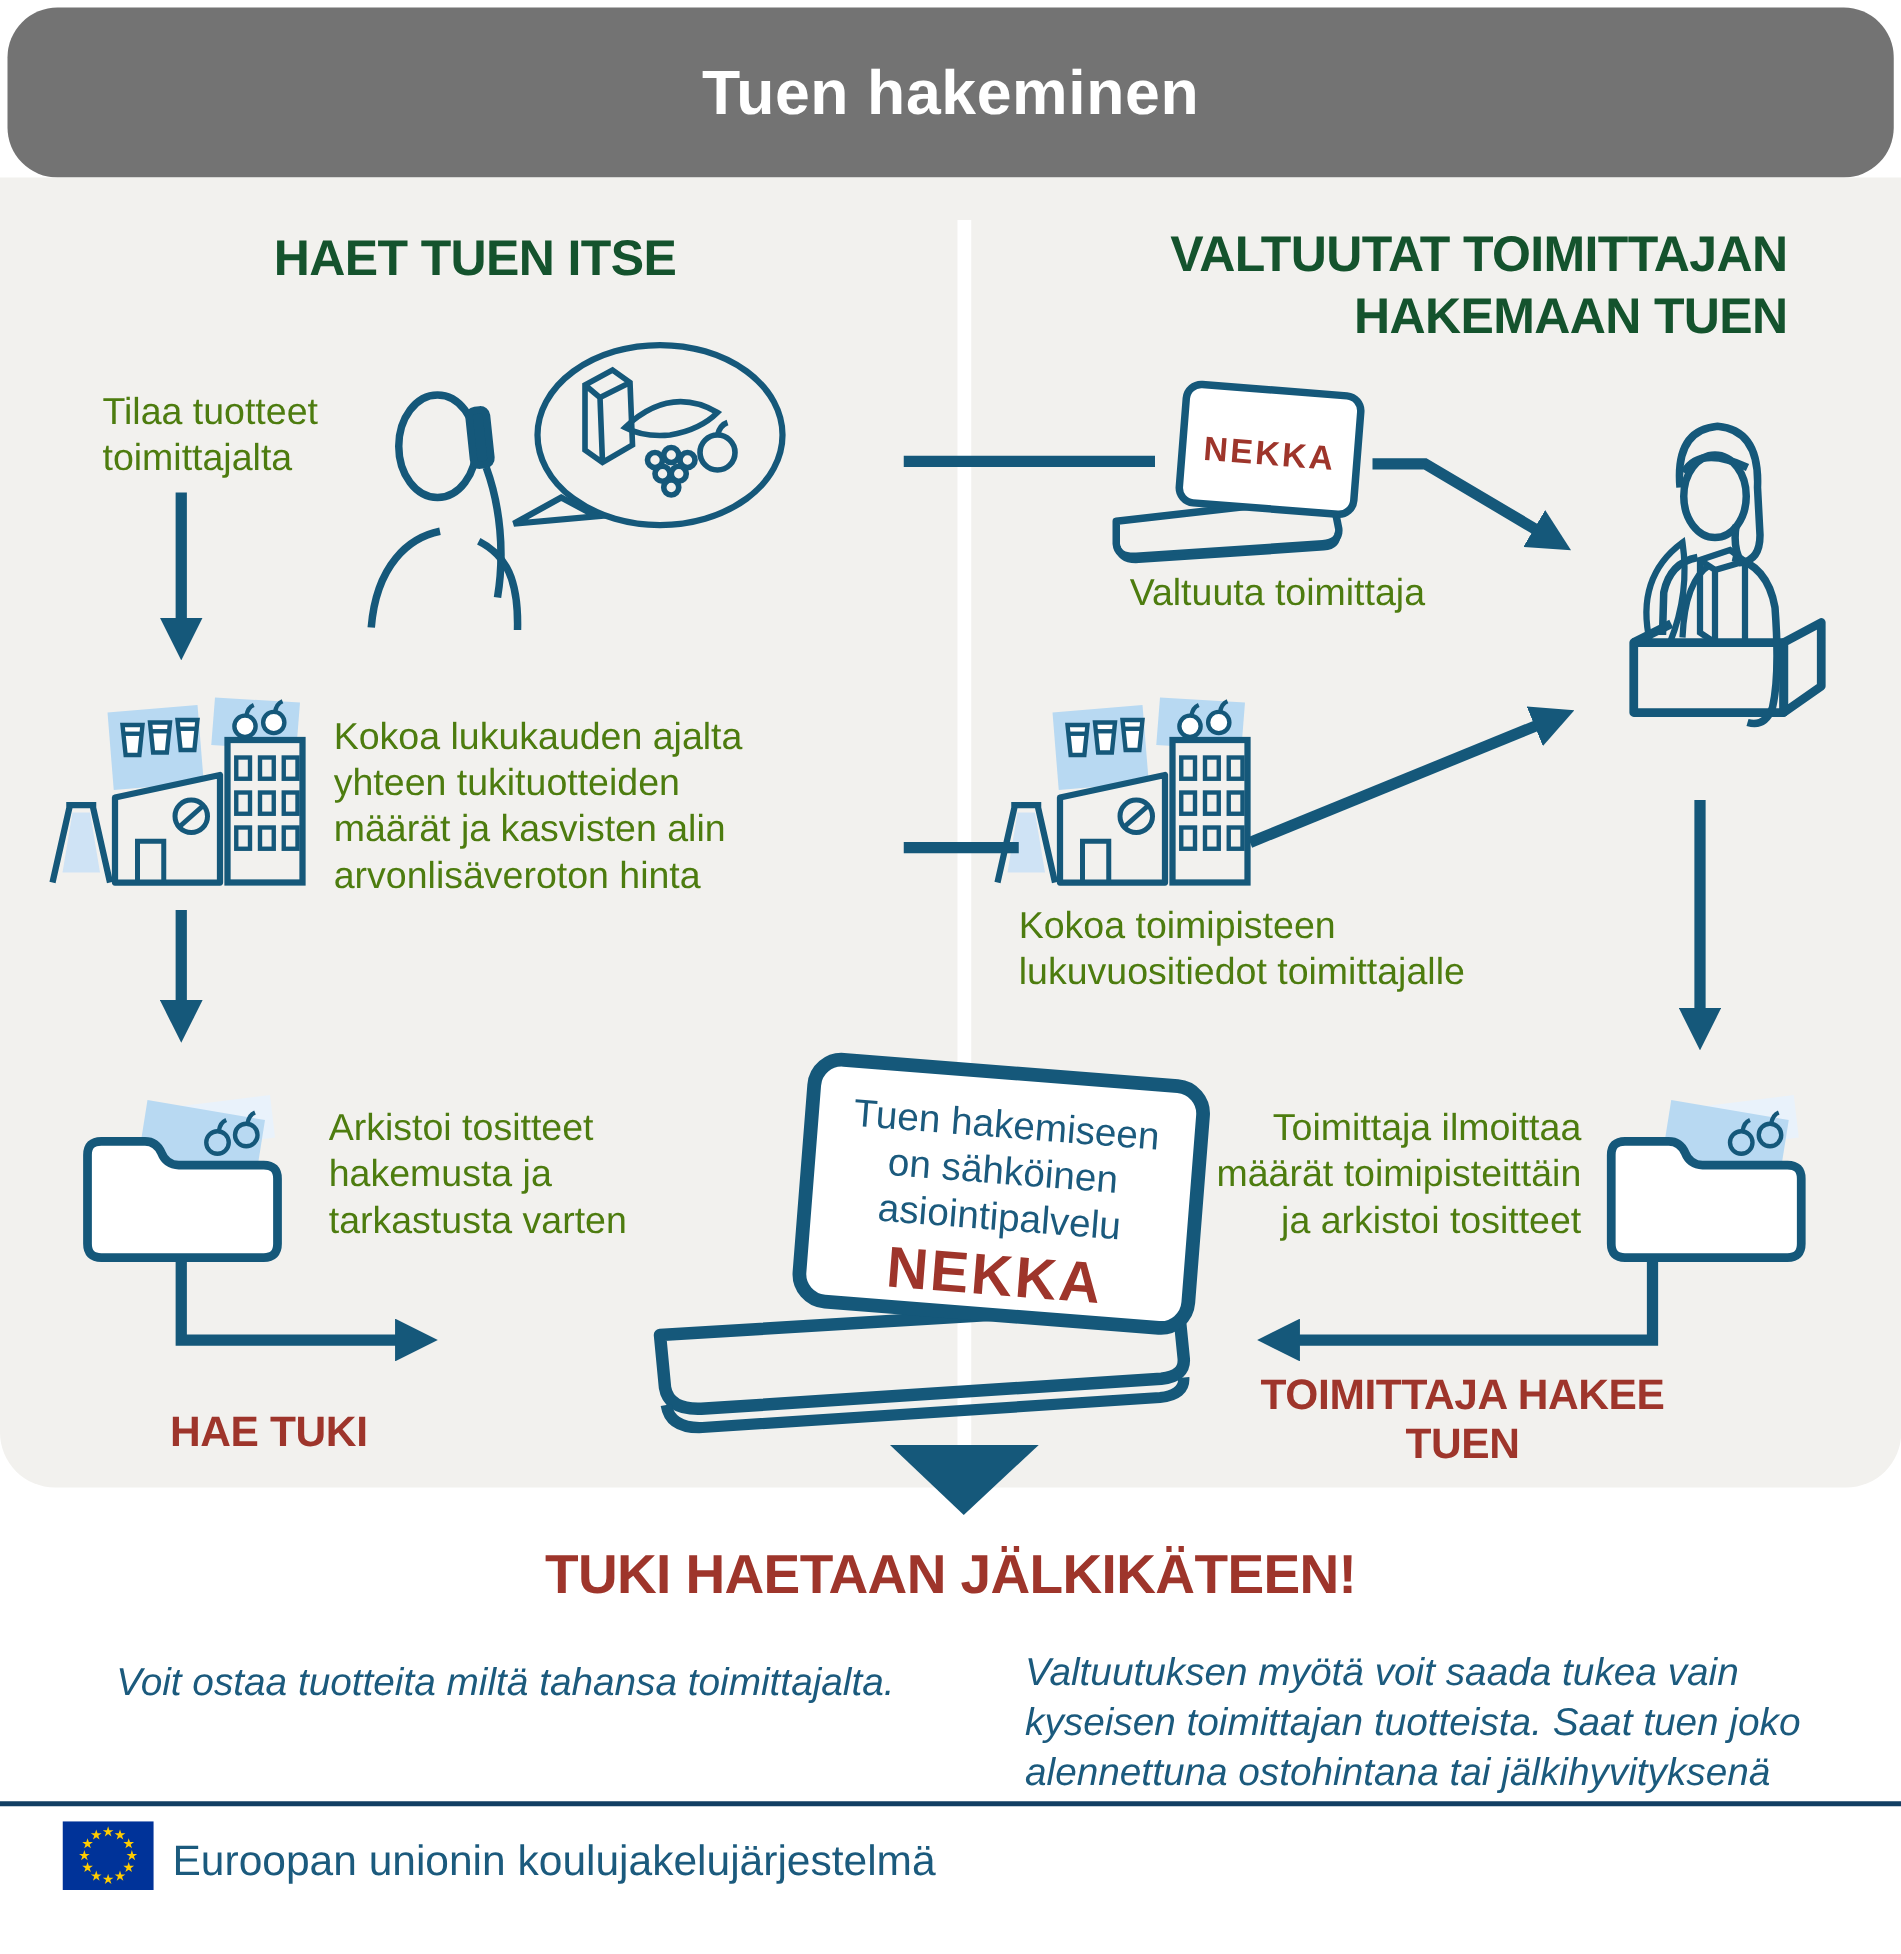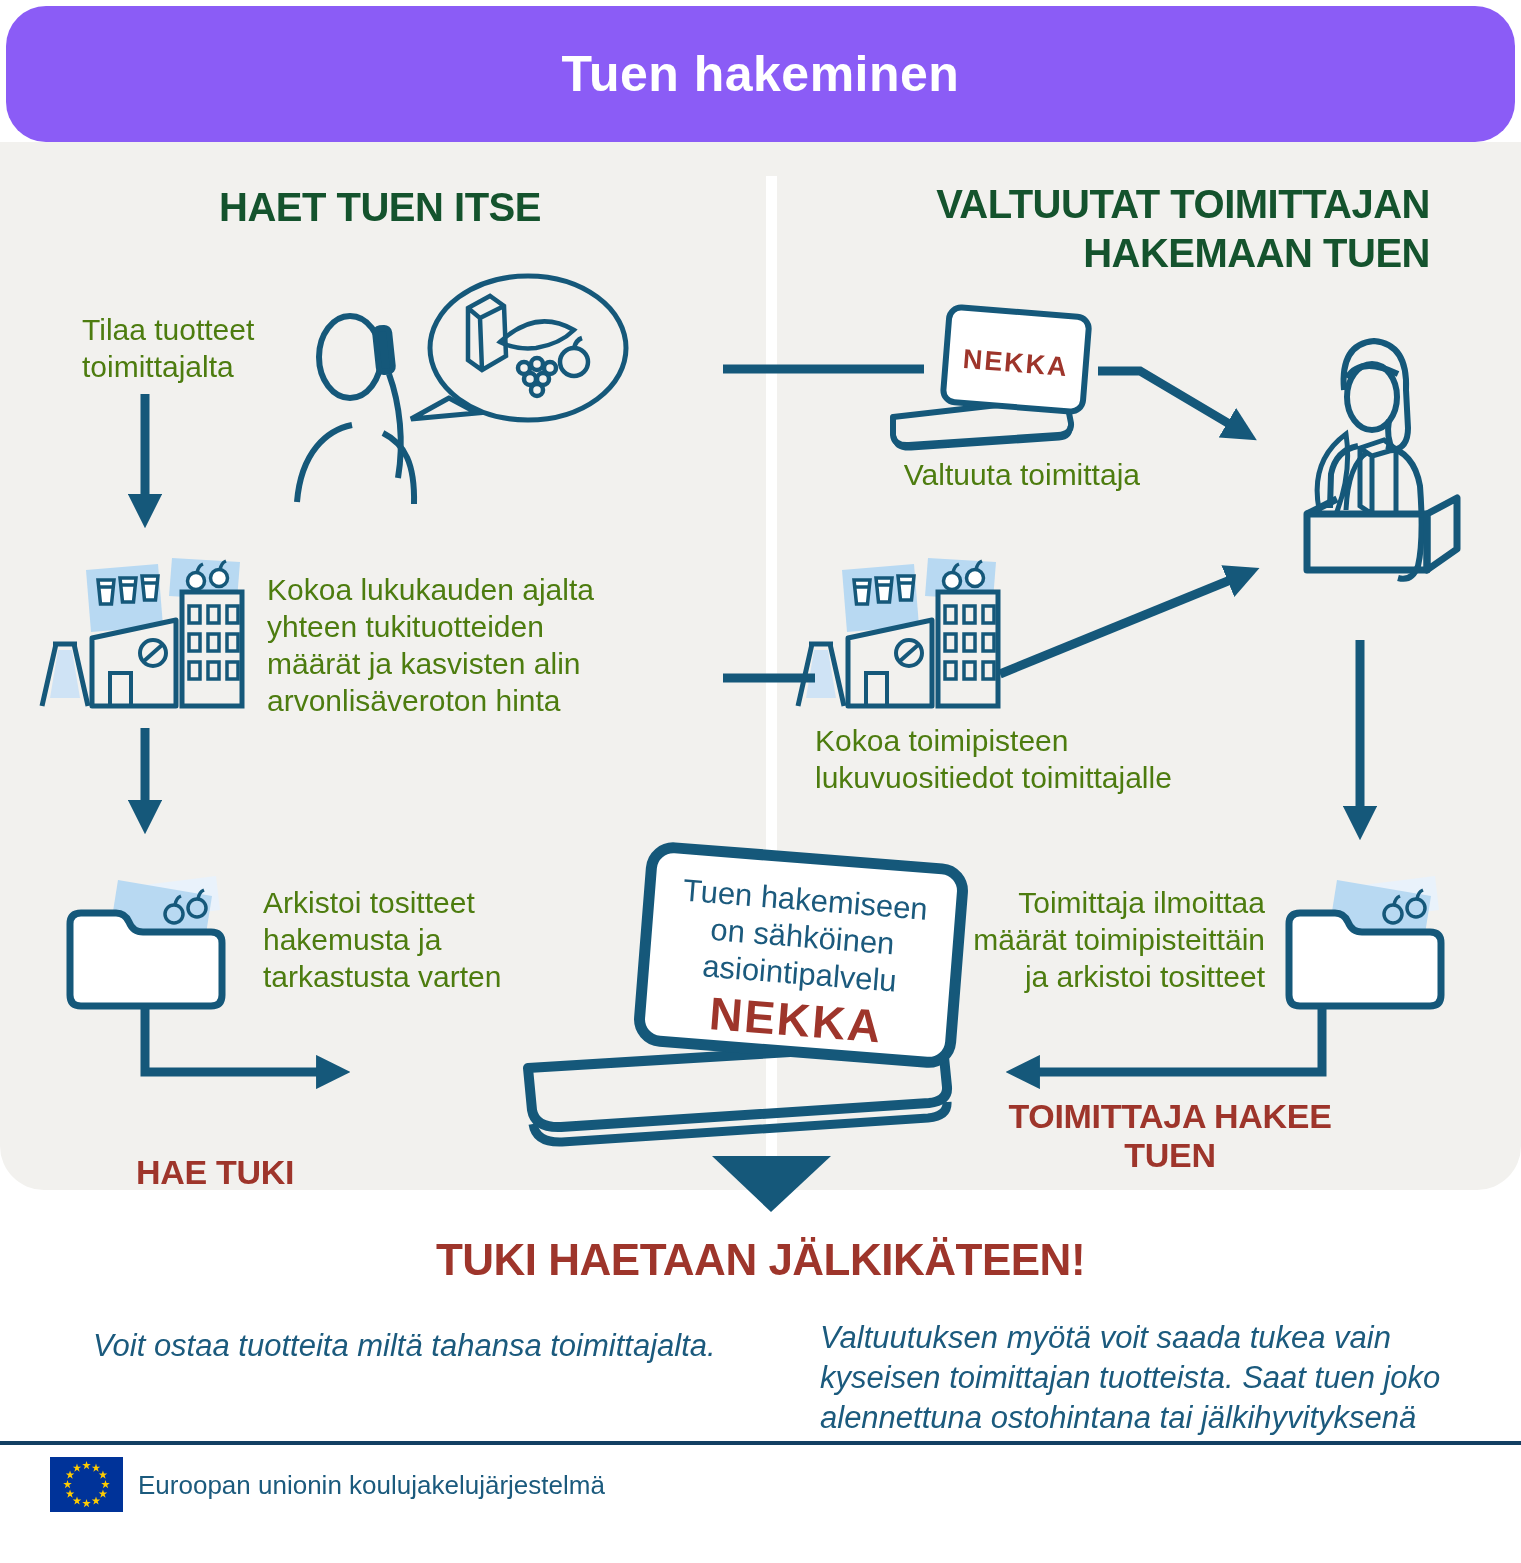--- a/index.html
+++ b/index.html
@@ -1,36 +1,36 @@
 <!DOCTYPE html>
 <html><head>
 <meta charset="utf-8">
 <style>
   html,body{margin:0;padding:0;background:#ffffff;}
   .canvas{position:relative;width:1521px;height:1563px;background:#ffffff;
           font-family:"Liberation Sans",sans-serif;overflow:hidden;}
 
   .header{position:absolute;left:6px;top:6px;width:1509px;height:136px;
-          background:#8b5cf6;border-radius:40px;display:flex;align-items:center;justify-content:center;}
+          background:#737373;border-radius:40px;display:flex;align-items:center;justify-content:center;}
   .header .title{color:#ffffff;font-size:50px;font-weight:700;letter-spacing:0.5px;}
 
   .panel{position:absolute;left:0;top:142px;width:1521px;height:1048px;
          background:#f2f1ee;border-radius:0 0 44px 44px;}
   .divider{position:absolute;left:766px;top:176px;width:11px;height:1014px;background:#ffffff;}
 
   .art{position:absolute;left:0;top:0;width:1521px;height:1563px;}
 
   .abs{position:absolute;}
   .colhead{color:#14532d;font-weight:700;font-size:40px;line-height:49px;text-align:center;letter-spacing:-0.5px;}
   .step{color:#4d7c0f;font-size:30px;line-height:37px;}
   .action{color:#9e352b;font-weight:700;font-size:34px;letter-spacing:-0.3px;text-align:center;}
   .conclusion{color:#9e352b;font-weight:700;font-size:44px;letter-spacing:-0.5px;text-align:center;width:100%;}
   .footnote{color:#1b5a7d;font-size:31px;font-style:italic;line-height:40px;}
   .rule{position:absolute;left:0;top:1441px;width:1521px;height:4px;background:#123f63;}
-  .footer-text{color:#1b5a7d;font-size:26px;}
+  .footer-text{color:#1b5a7d;font-size:34px;}
 
   
   .art text{font-family:"Liberation Sans",sans-serif;}
   .ln{stroke:#15587a;fill:none;}
   .screen-line{fill:#1b5a7d;font-size:31px;}
   .brand-big{fill:#9e352b;font-size:46px;font-weight:700;letter-spacing:2px;}
   .brand-small{fill:#9e352b;font-size:27px;font-weight:700;letter-spacing:2px;}
 </style>
 </head>
 <body>
@@ -195,21 +195,21 @@
     <div>Kokoa lukukauden ajalta</div>
     <div>yhteen tukituotteiden</div>
     <div>määrät ja kasvisten alin</div>
     <div>arvonlisäveroton hinta</div>
   </div>
   <div class="abs step" style="left:263px;top:884px;">
     <div>Arkistoi tositteet</div>
     <div>hakemusta ja</div>
     <div>tarkastusta varten</div>
   </div>
-  <div class="abs action" style="left:95px;top:1153px;width:240px;">HAE TUKI</div>
+  <div class="abs action" style="left:95px;top:1127px;width:240px;">HAE TUKI</div>
 
   <div class="abs step" style="left:840px;top:456px;width:300px;text-align:right;">Valtuuta toimittaja</div>
   <div class="abs step" style="left:815px;top:722px;">
     <div>Kokoa toimipisteen</div>
     <div>lukuvuositiedot toimittajalle</div>
   </div>
   <div class="abs step" style="left:955px;top:884px;width:310px;text-align:right;">
     <div>Toimittaja ilmoittaa</div>
     <div>määrät toimipisteittäin</div>
     <div>ja arkistoi tositteet</div>

